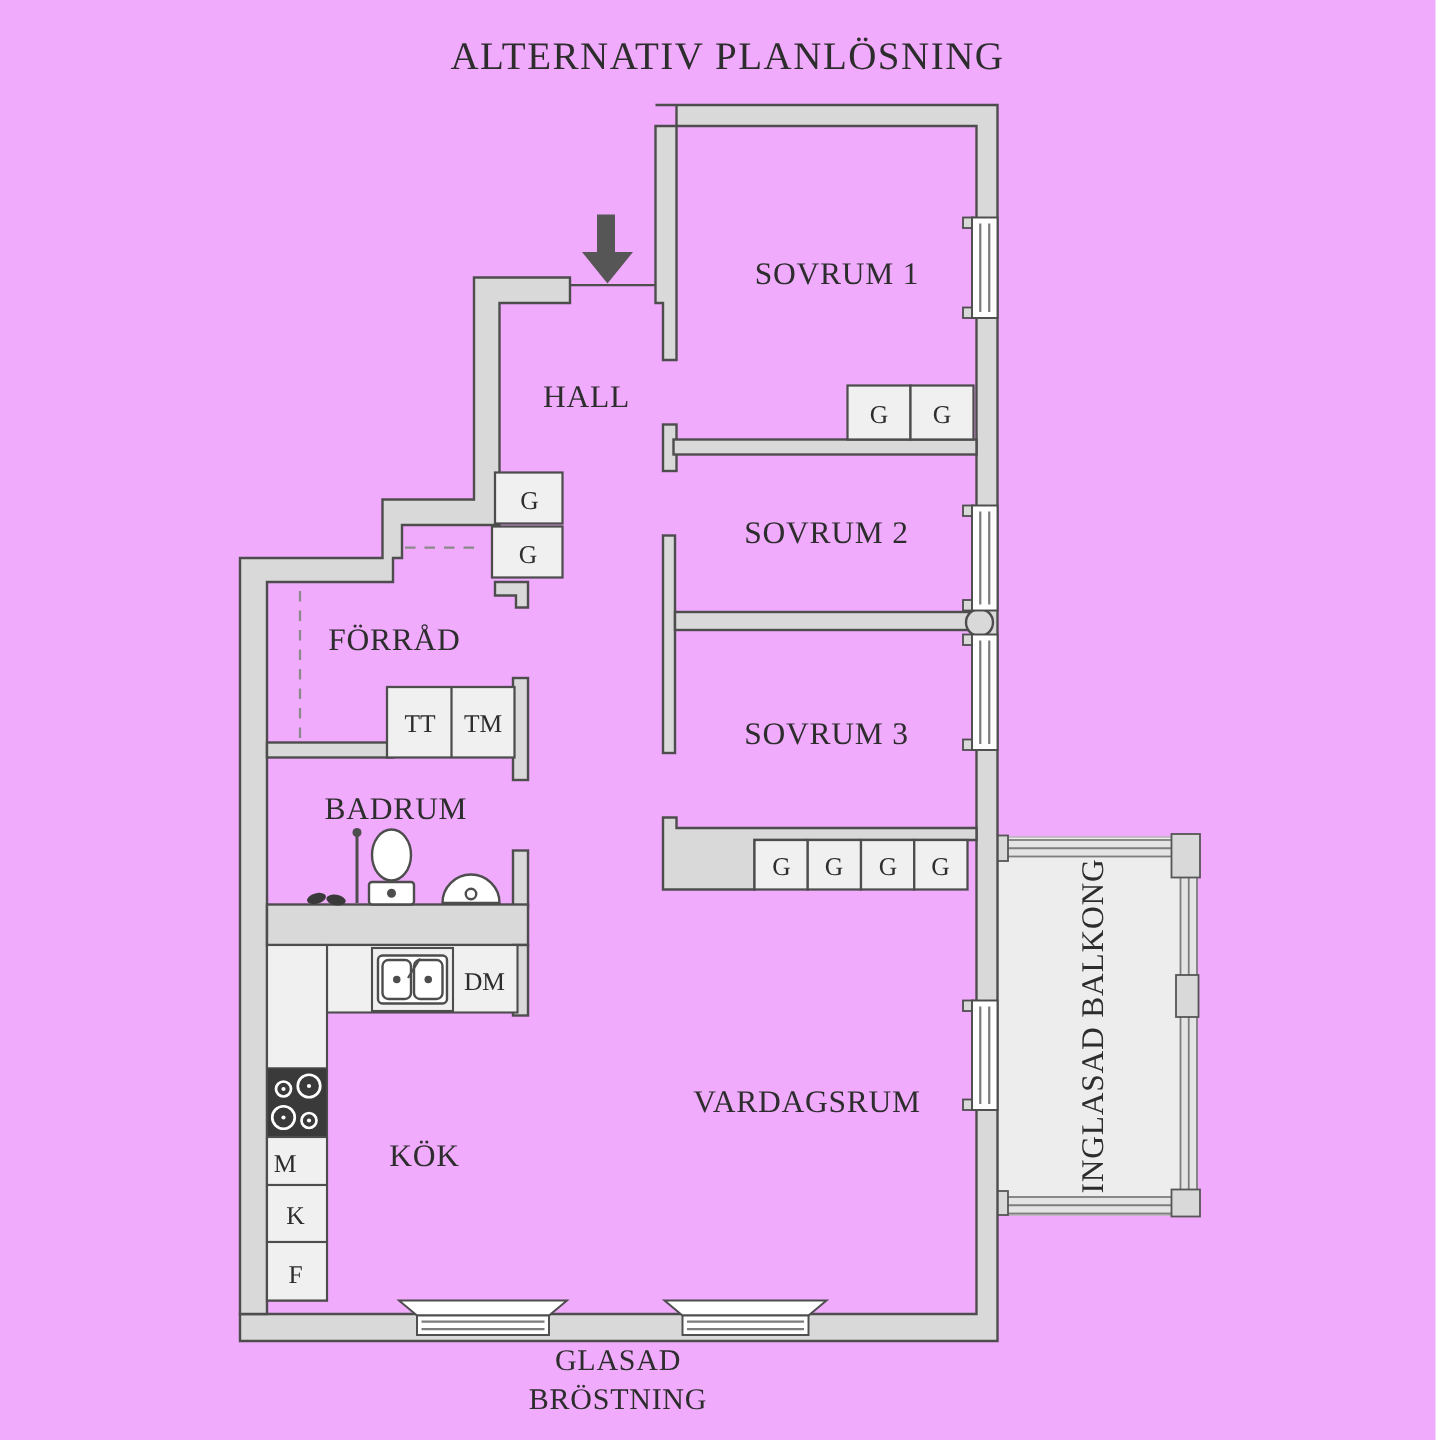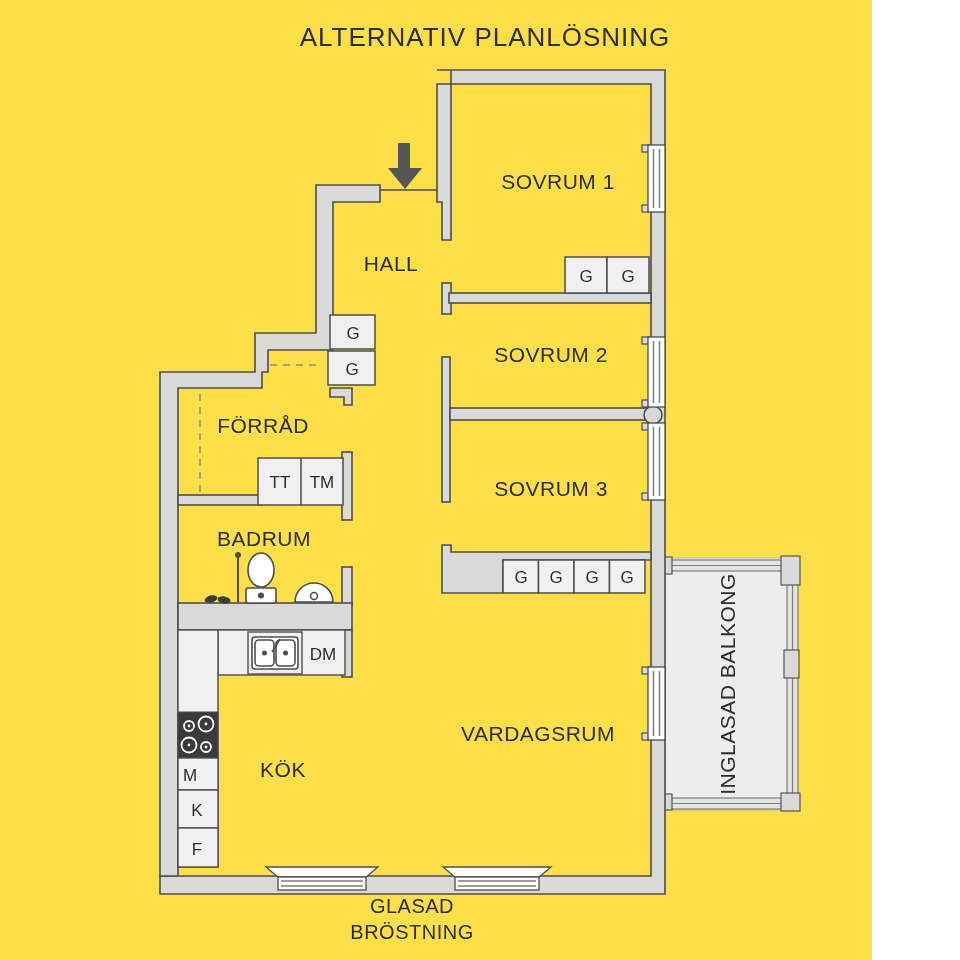--- a/index.html
+++ b/index.html
@@ -1,17 +1,17 @@
 <!DOCTYPE html>
 <html><head>
 <meta charset="utf-8">
 <style>
   html,body { margin:0; padding:0; background:#ffffff; }
-  #stage { position:relative; width:872px; height:960px; background:#fde047;
-           font-family:Liberation Sans, sans-serif; }
+  #stage { position:relative; width:957px; height:960px; background:#f0abfc;
+           font-family:Liberation Serif, serif; }
   svg { position:absolute; left:0; top:0; }
 
   .wall       { fill:#d9d9d9; stroke:#4d4d4d; stroke-width:1.6; stroke-linejoin:miter; }
   .box        { fill:#f0f0f0; stroke:#4d4d4d; stroke-width:1.5; }
   .counter    { fill:#f0f0f0; stroke:#4d4d4d; stroke-width:1.4; }
   .fixture    { fill:#ffffff; stroke:#4d4d4d; stroke-width:1.6; }
   .fixture-dark { fill:#3a3a3a; stroke:#4d4d4d; stroke-width:1; }
   .burner     { fill:none; stroke:#ffffff; stroke-width:1.8; }
   .burner-dot { fill:#ffffff; }
   .dash       { fill:none; stroke:#8a8a8a; stroke-width:1.5; stroke-dasharray:7 6; }

